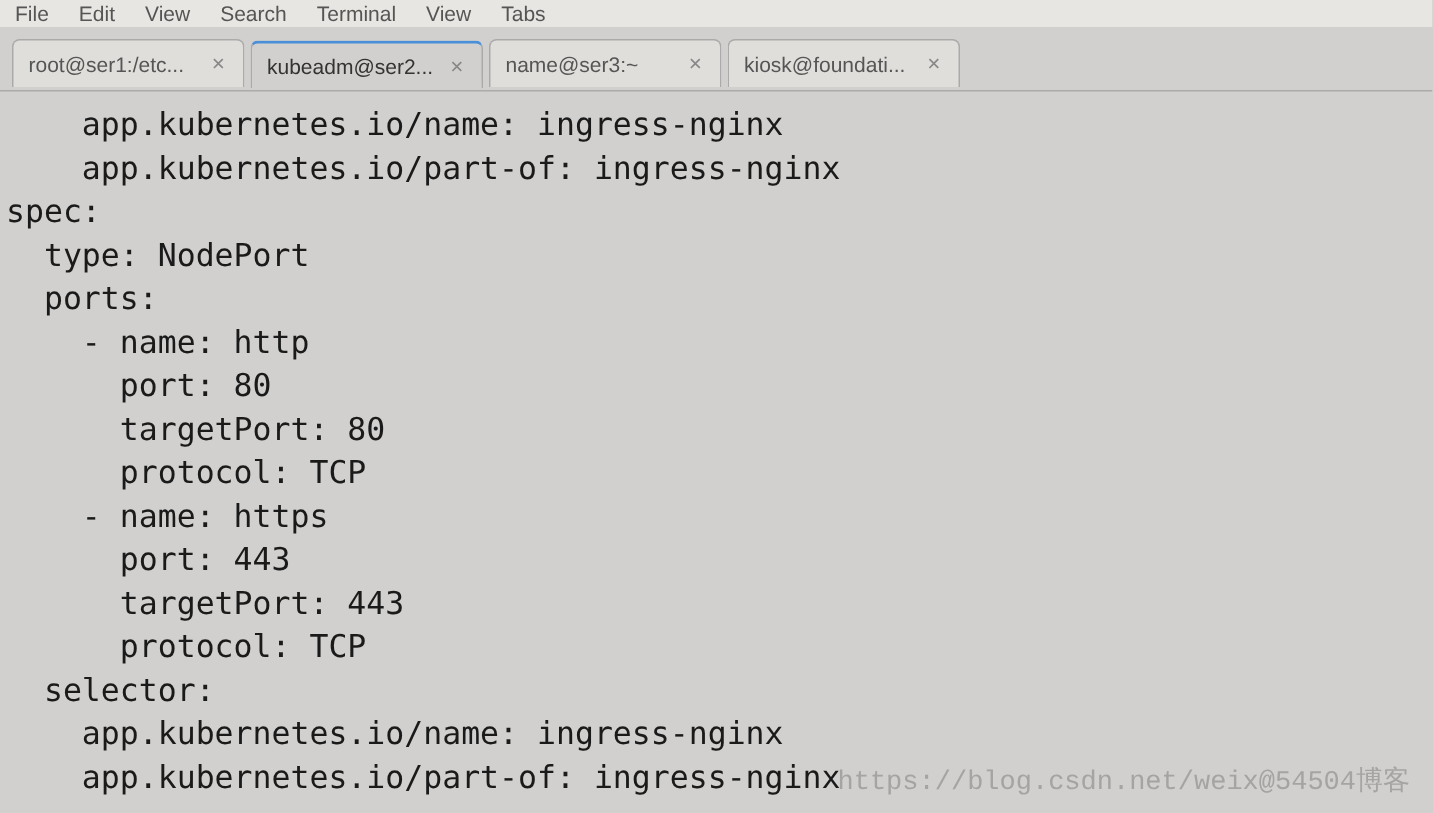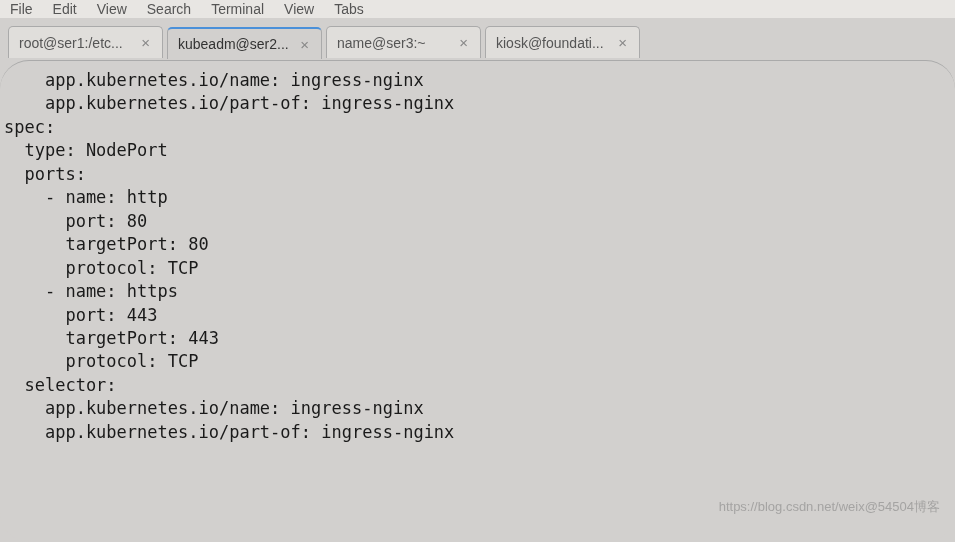--- a/index.html
+++ b/index.html
@@ -69,37 +69,36 @@
     }
     .tab-close {
       color: #888;
       font-size: 15px;
       cursor: pointer;
       padding: 0 2px;
     }
     .terminal {
       background: #d2d0ce;
       font-family: "DejaVu Sans Mono", "Liberation Mono", monospace;
-      font-size: 17px;
+      font-size: 21px;
       color: #1a1a1a;
       padding: 8px 4px;
       line-height: 1.38;
       white-space: pre;
       height: calc(100% - 60px);
       overflow: hidden;
       border-top: 1px solid #aaa;
-      border-radius: 29px;
     }
     .watermark {
       position: absolute;
-      bottom: 26px;
+      bottom: 10px;
       right: 15px;
-      font-size: 13px;
+      font-size: 18px;
       color: rgba(120,120,120,0.5);
-      font-family: Liberation Sans, sans-serif;
+      font-family: Liberation Mono, monospace;
     }
   </style>
 </head>
 <body>
 
 <div class="menubar">
   <span class="menu-item">File</span>
   <span class="menu-item">Edit</span>
   <span class="menu-item">View</span>
   <span class="menu-item">Search</span>

